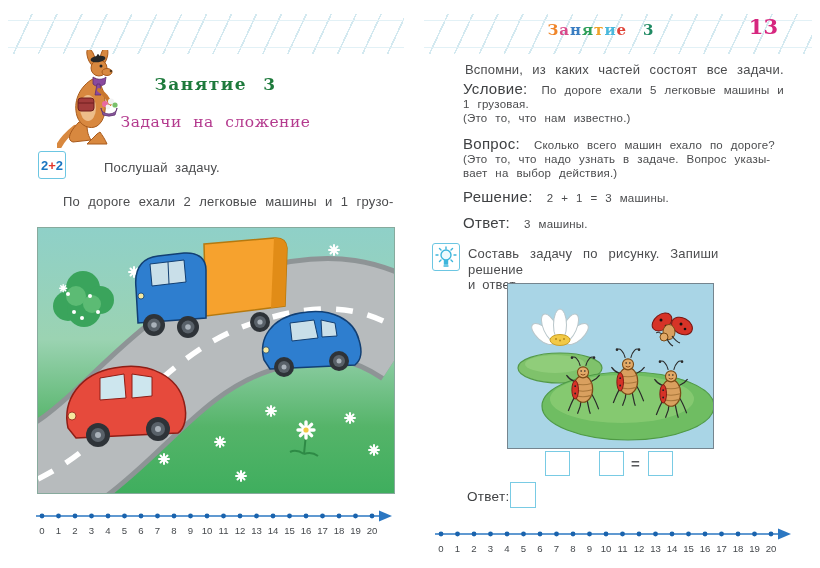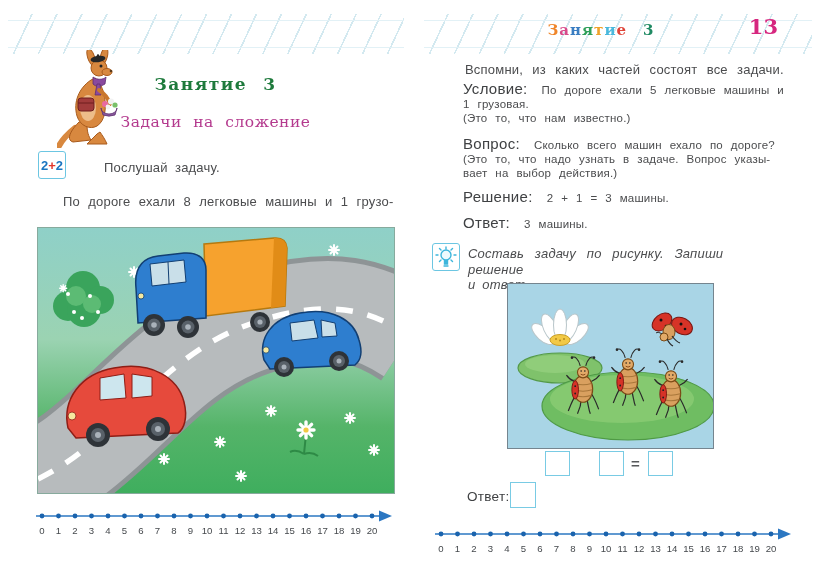--- a/index.html
+++ b/index.html
@@ -112,21 +112,21 @@
   <div class="abs titles">
     <div class="lesson-title"><span>Занятие</span><span class="tgap"></span><span>3</span></div>
     <div class="lesson-subtitle">Задачи на сложение</div>
   </div>
 
   <div class="abs iconbox" style="left:38px;top:151px;">
     <span class="icon2p2"><span>2</span><span class="plus">+</span><span>2</span></span>
   </div>
   <div class="abs txt" style="left:76px;top:160px;margin-left:28px;">Послушай задачу.</div>
 
-  <p class="abs txt problem"><span class="indent"></span><span>По дороге ехали 8 легковые машины и 1 грузо-</span><br></p>
+  <p class="abs txt problem"><span class="indent"></span><span>По дороге ехали 2 легковые машины и 1 грузо-</span><br></p>
 
   <svg class="abs scene" width="356" height="265" viewBox="0 0 356 265">
     <defs>
       <linearGradient id="bgG" x1="0" y1="0" x2="0" y2="1">
         <stop offset="0" stop-color="#8fd0c8"></stop>
           <stop offset=".42" stop-color="#9bd3b2"></stop>
         <stop offset=".75" stop-color="#55b469"></stop>
           <stop offset="1" stop-color="#3fae5e"></stop>
       </linearGradient>
       <g id="daisy">
@@ -297,21 +297,21 @@
   <div class="abs iconbox" style="left:22px;top:243px;">
     <svg width="24" height="24" viewBox="0 0 24 24">
       <g stroke="#3db6dc" fill="none" stroke-width="1.4" stroke-linecap="round">
         <circle cx="12" cy="10" r="5" fill="#eefafd"></circle>
         <path d="M 12,2 L 12,4 M 4,10 L 2,10 M 22,10 L 20,10 M 5.5,3.5 L 7,5 M 18.5,3.5 L 17,5 M 5.5,16.5 L 7,15 M 18.5,16.5 L 17,15"></path>
         <path d="M 10.5,15 L 10.5,19 L 13.5,19 L 13.5,15" fill="#3db6dc"></path>
         <path d="M 10,21 L 14,21"></path>
       </g>
     </svg>
   </div>
-  <div class="abs txt" style="left:58px;top:246px;width:302px;word-spacing:7px;font-style:italic;">
+  <div class="abs txt" style="left:58px;top:246px;width:302px;word-spacing:7px;">
     <span>Составь задачу по рисунку. Запиши решение</span><br><span style="word-spacing:3px;">и ответ.</span>
   </div>
 
   <svg class="abs scene2" width="205" height="164" viewBox="0 0 205 164">
     <defs>
       <g id="beetle">
         <path d="M -3,-24 C -5,-32 -9,-35 -12,-33 M 3,-24 C 5,-32 9,-35 12,-33" stroke="#2a2a2a" stroke-width="1.2" fill="none"></path>
         <circle cx="-12" cy="-33" r="1.4" fill="#2a2a2a"></circle>
           <circle cx="12" cy="-33" r="1.4" fill="#2a2a2a"></circle>
         <path d="M -8,8 C -12,14 -14,20 -16,25 M -2,12 C -2,18 -4,24 -6,28 M 4,12 C 6,18 6,24 8,28 M 9,6 C 13,12 15,18 17,23" stroke="#2a2a2a" stroke-width="1.3" fill="none"></path>

